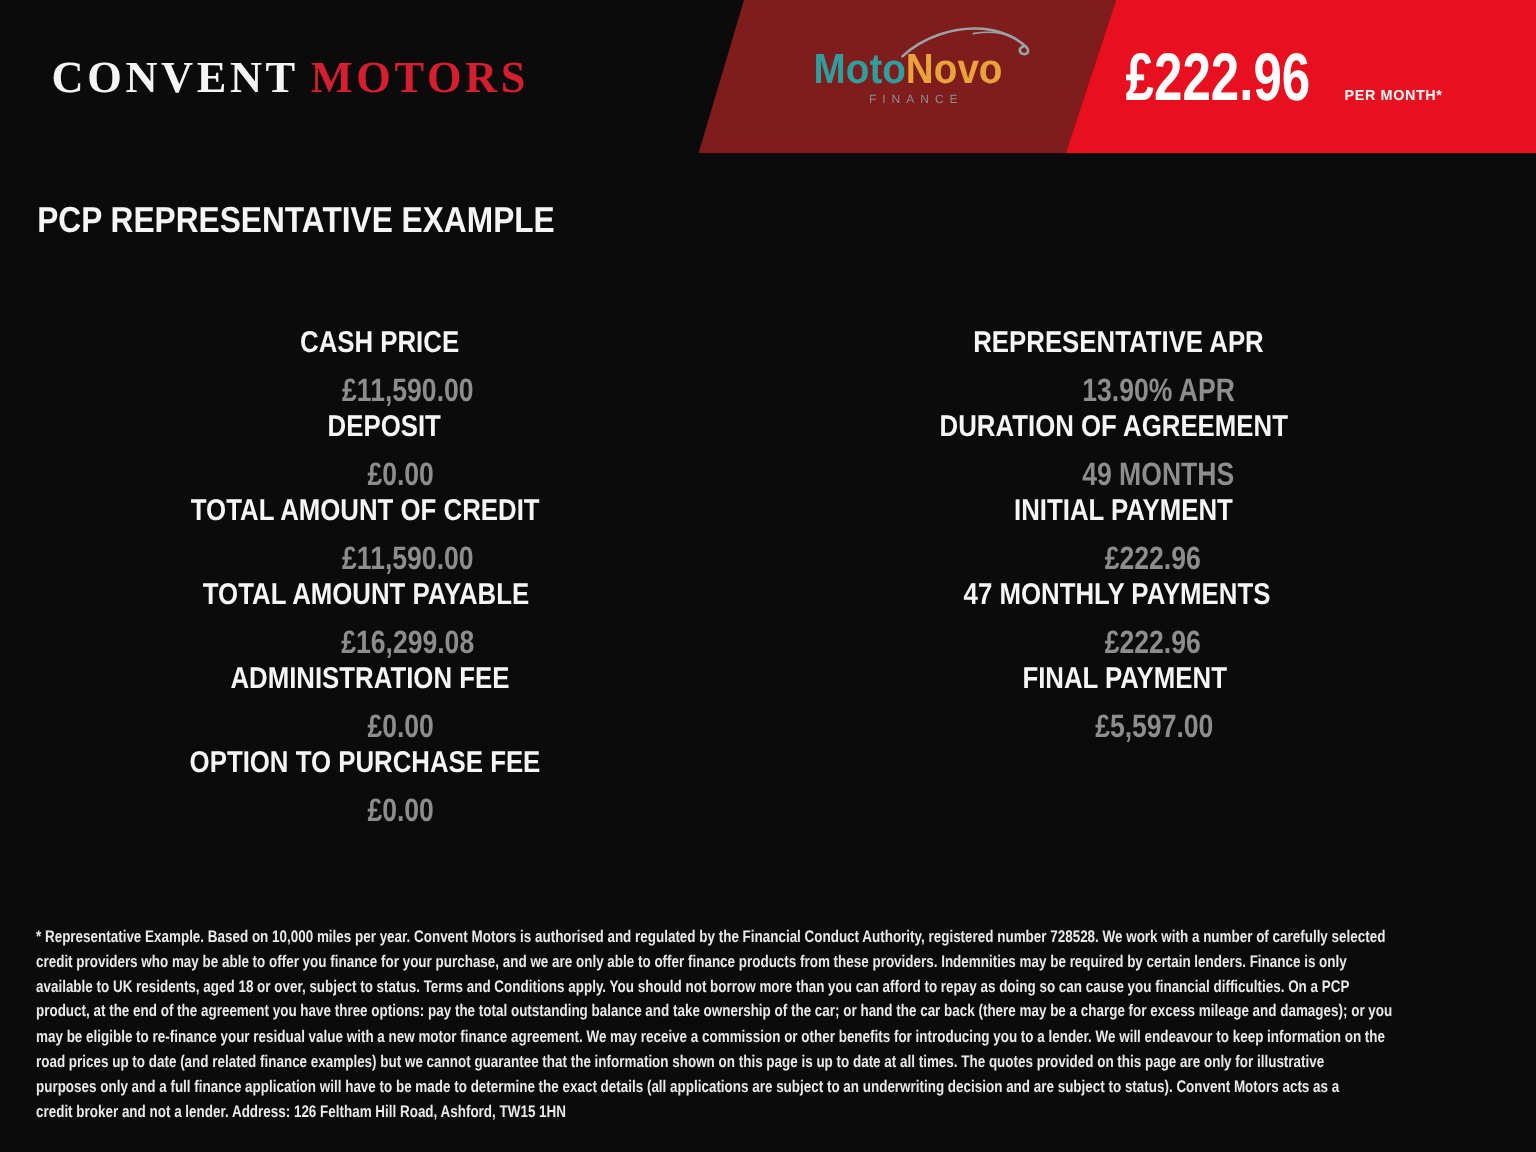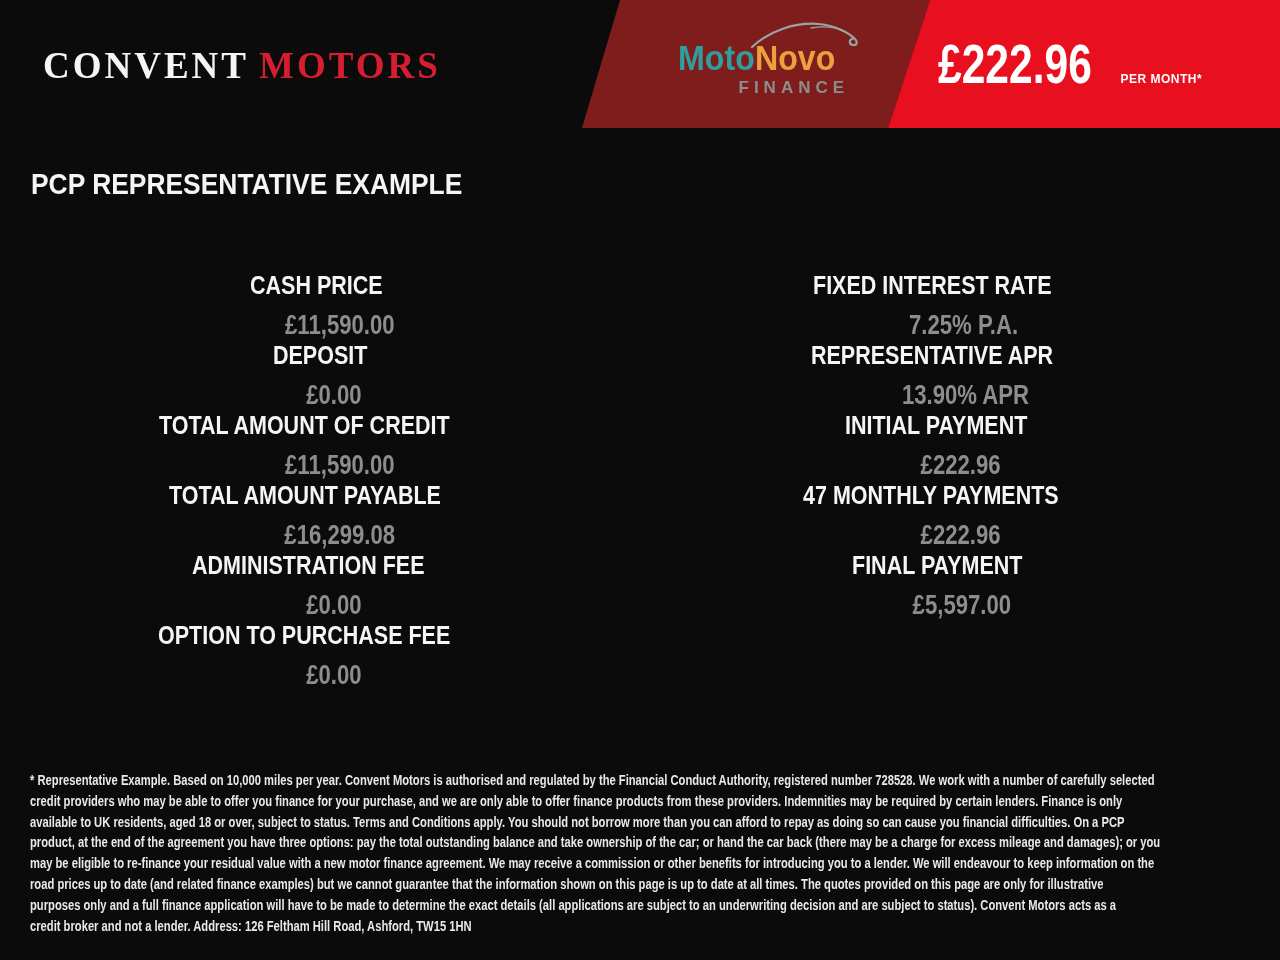--- a/index.html
+++ b/index.html
@@ -38,22 +38,22 @@
   .motonovo { position: absolute; left: 96px; top: 40px; }
   .mn-name {
     font-size: 35px; font-weight: bold;
     transform: scaleX(0.92); transform-origin: left center;
     white-space: nowrap; line-height: 1;
   }
   .mn-part1 { color: #2f9e9f; }
   .mn-part2 { color: #e9a23c; }
   .mn-finance {
     margin-top: 3px;
-    text-align: right;
-    font-size: 17px; font-weight: bold;
+    text-align: center;
+    font-size: 10px; font-weight: normal;
     letter-spacing: 5px;
     color: #8d8d8d;
     white-space: nowrap;
   }
   .mn-car {
     position: absolute; top: -22px; right: -18px;
     width: 118px; height: 34px;
   }
 
   .red-panel {
@@ -172,26 +172,26 @@
     <span class="fvalue">£0.00</span>
   </div>
   <div class="frow">
     <span class="flabel">OPTION TO PURCHASE FEE</span>
     <span class="fvalue">£0.00</span>
   </div>
 </div>
 
 <div class="col col-right">
   <div class="frow">
-    <span class="flabel">FIXED INTEREST RATE</span>
-    <span class="fvalue">7.25% P.A.</span>
-  </div>
-  <div class="frow">
     <span class="flabel">REPRESENTATIVE APR</span>
     <span class="fvalue">13.90% APR</span>
+  </div>
+  <div class="frow">
+    <span class="flabel">DURATION OF AGREEMENT</span>
+    <span class="fvalue">49 MONTHS</span>
   </div>
   <div class="frow">
     <span class="flabel">INITIAL PAYMENT</span>
     <span class="fvalue">£222.96</span>
   </div>
   <div class="frow">
     <span class="flabel">47 MONTHLY PAYMENTS</span>
     <span class="fvalue">£222.96</span>
   </div>
   <div class="frow">

